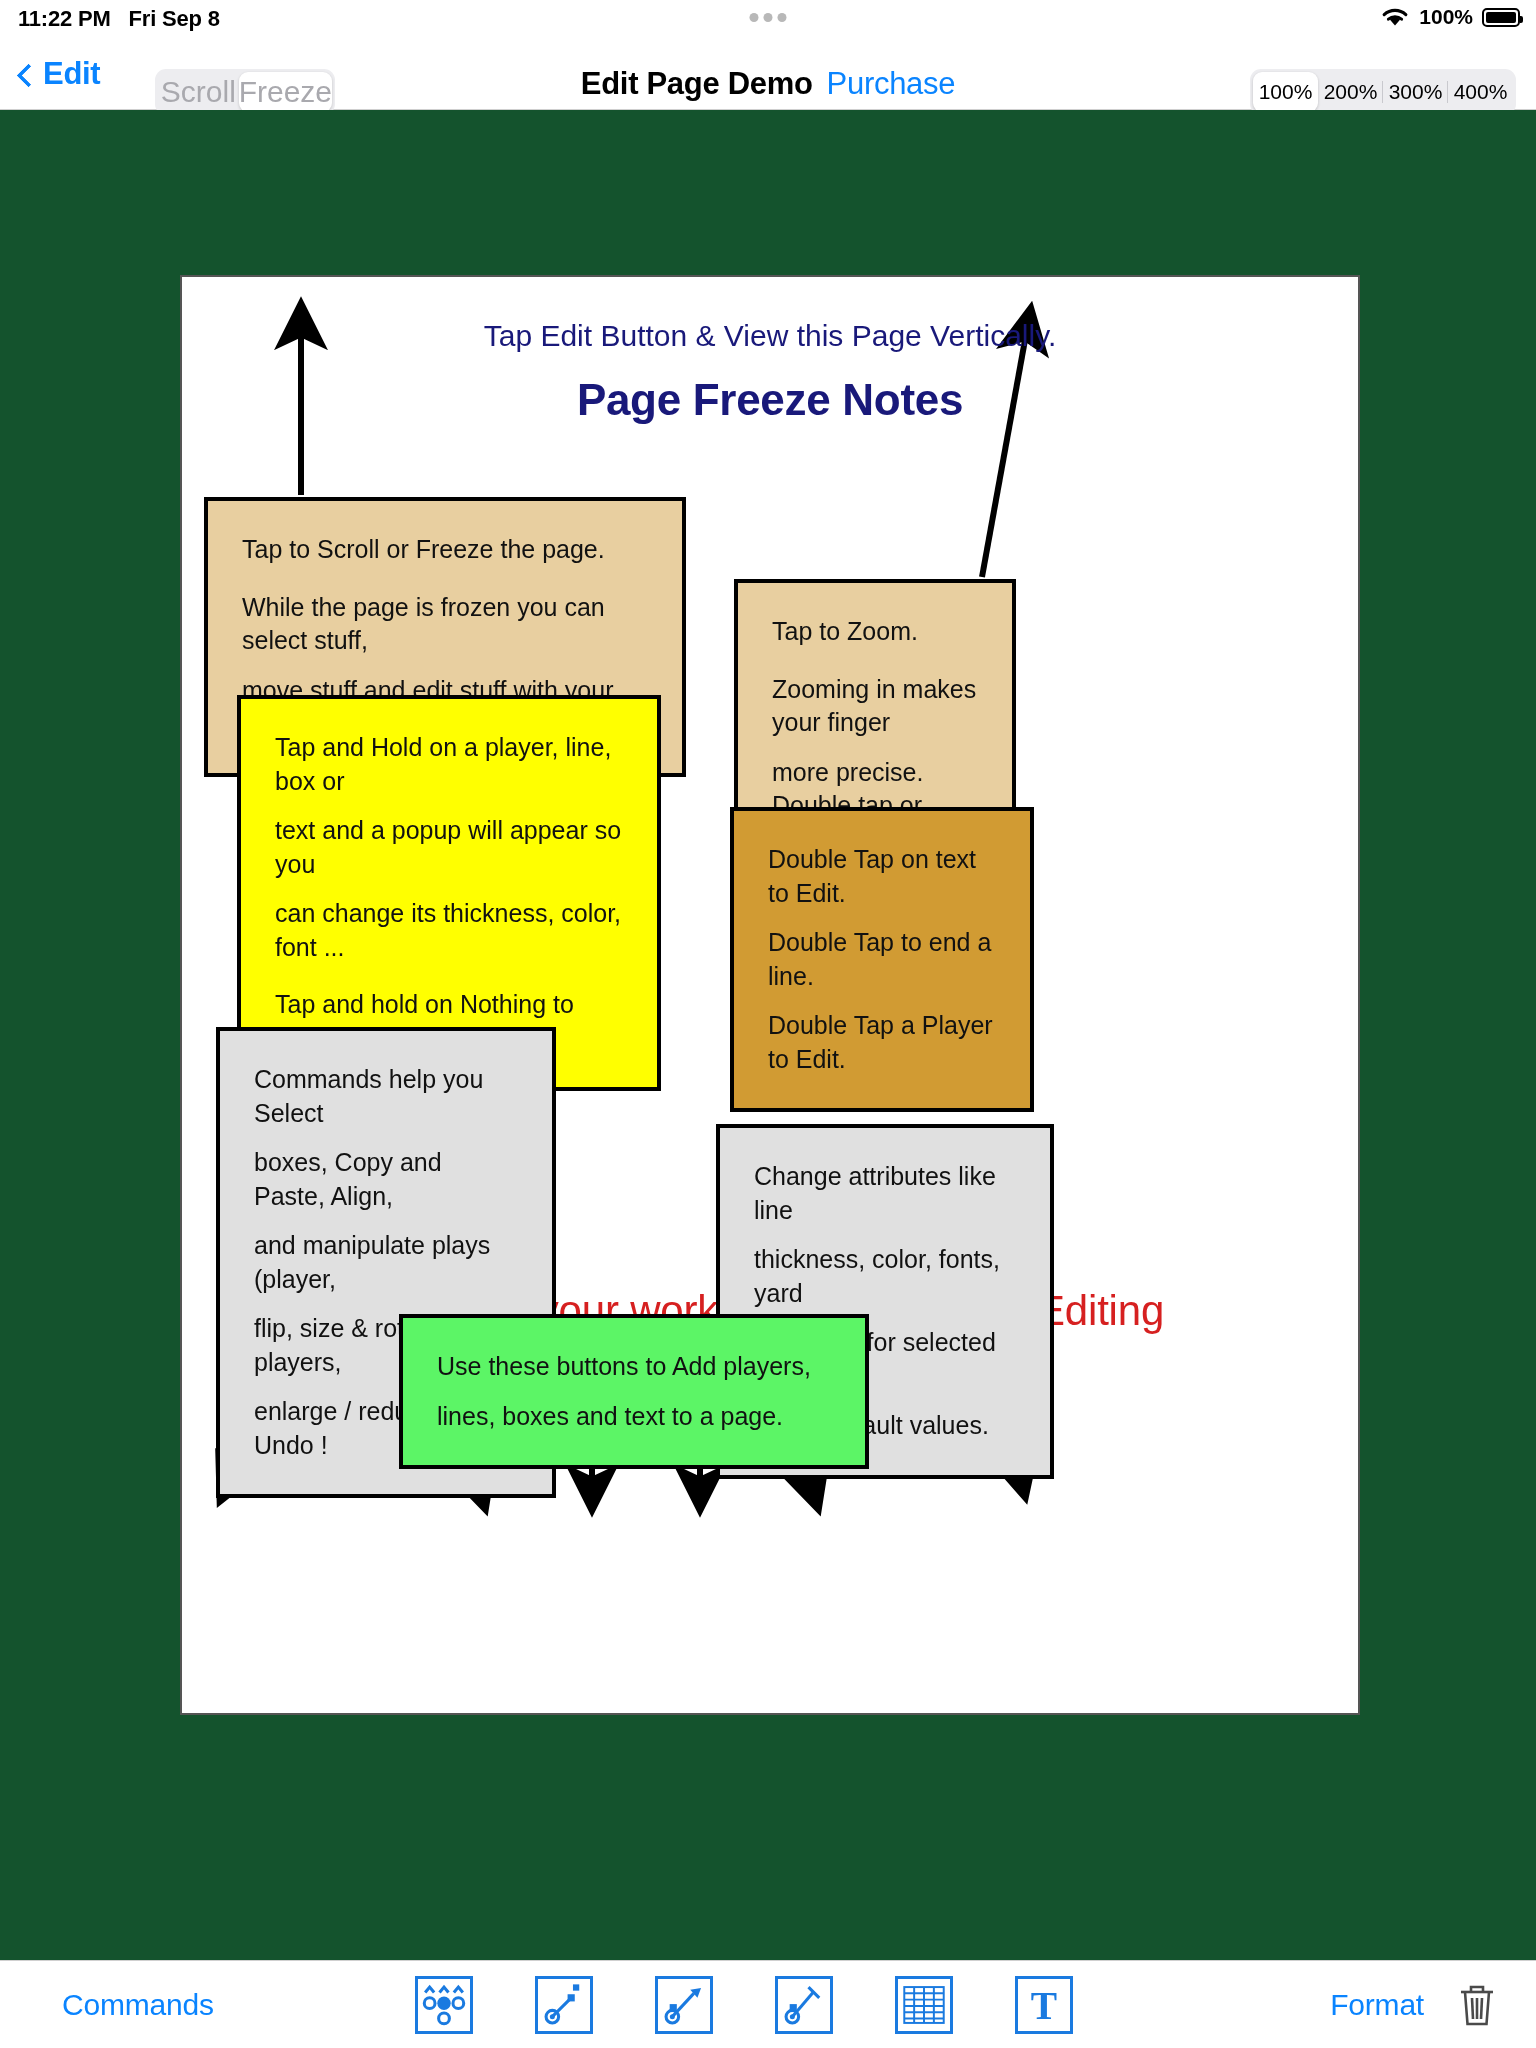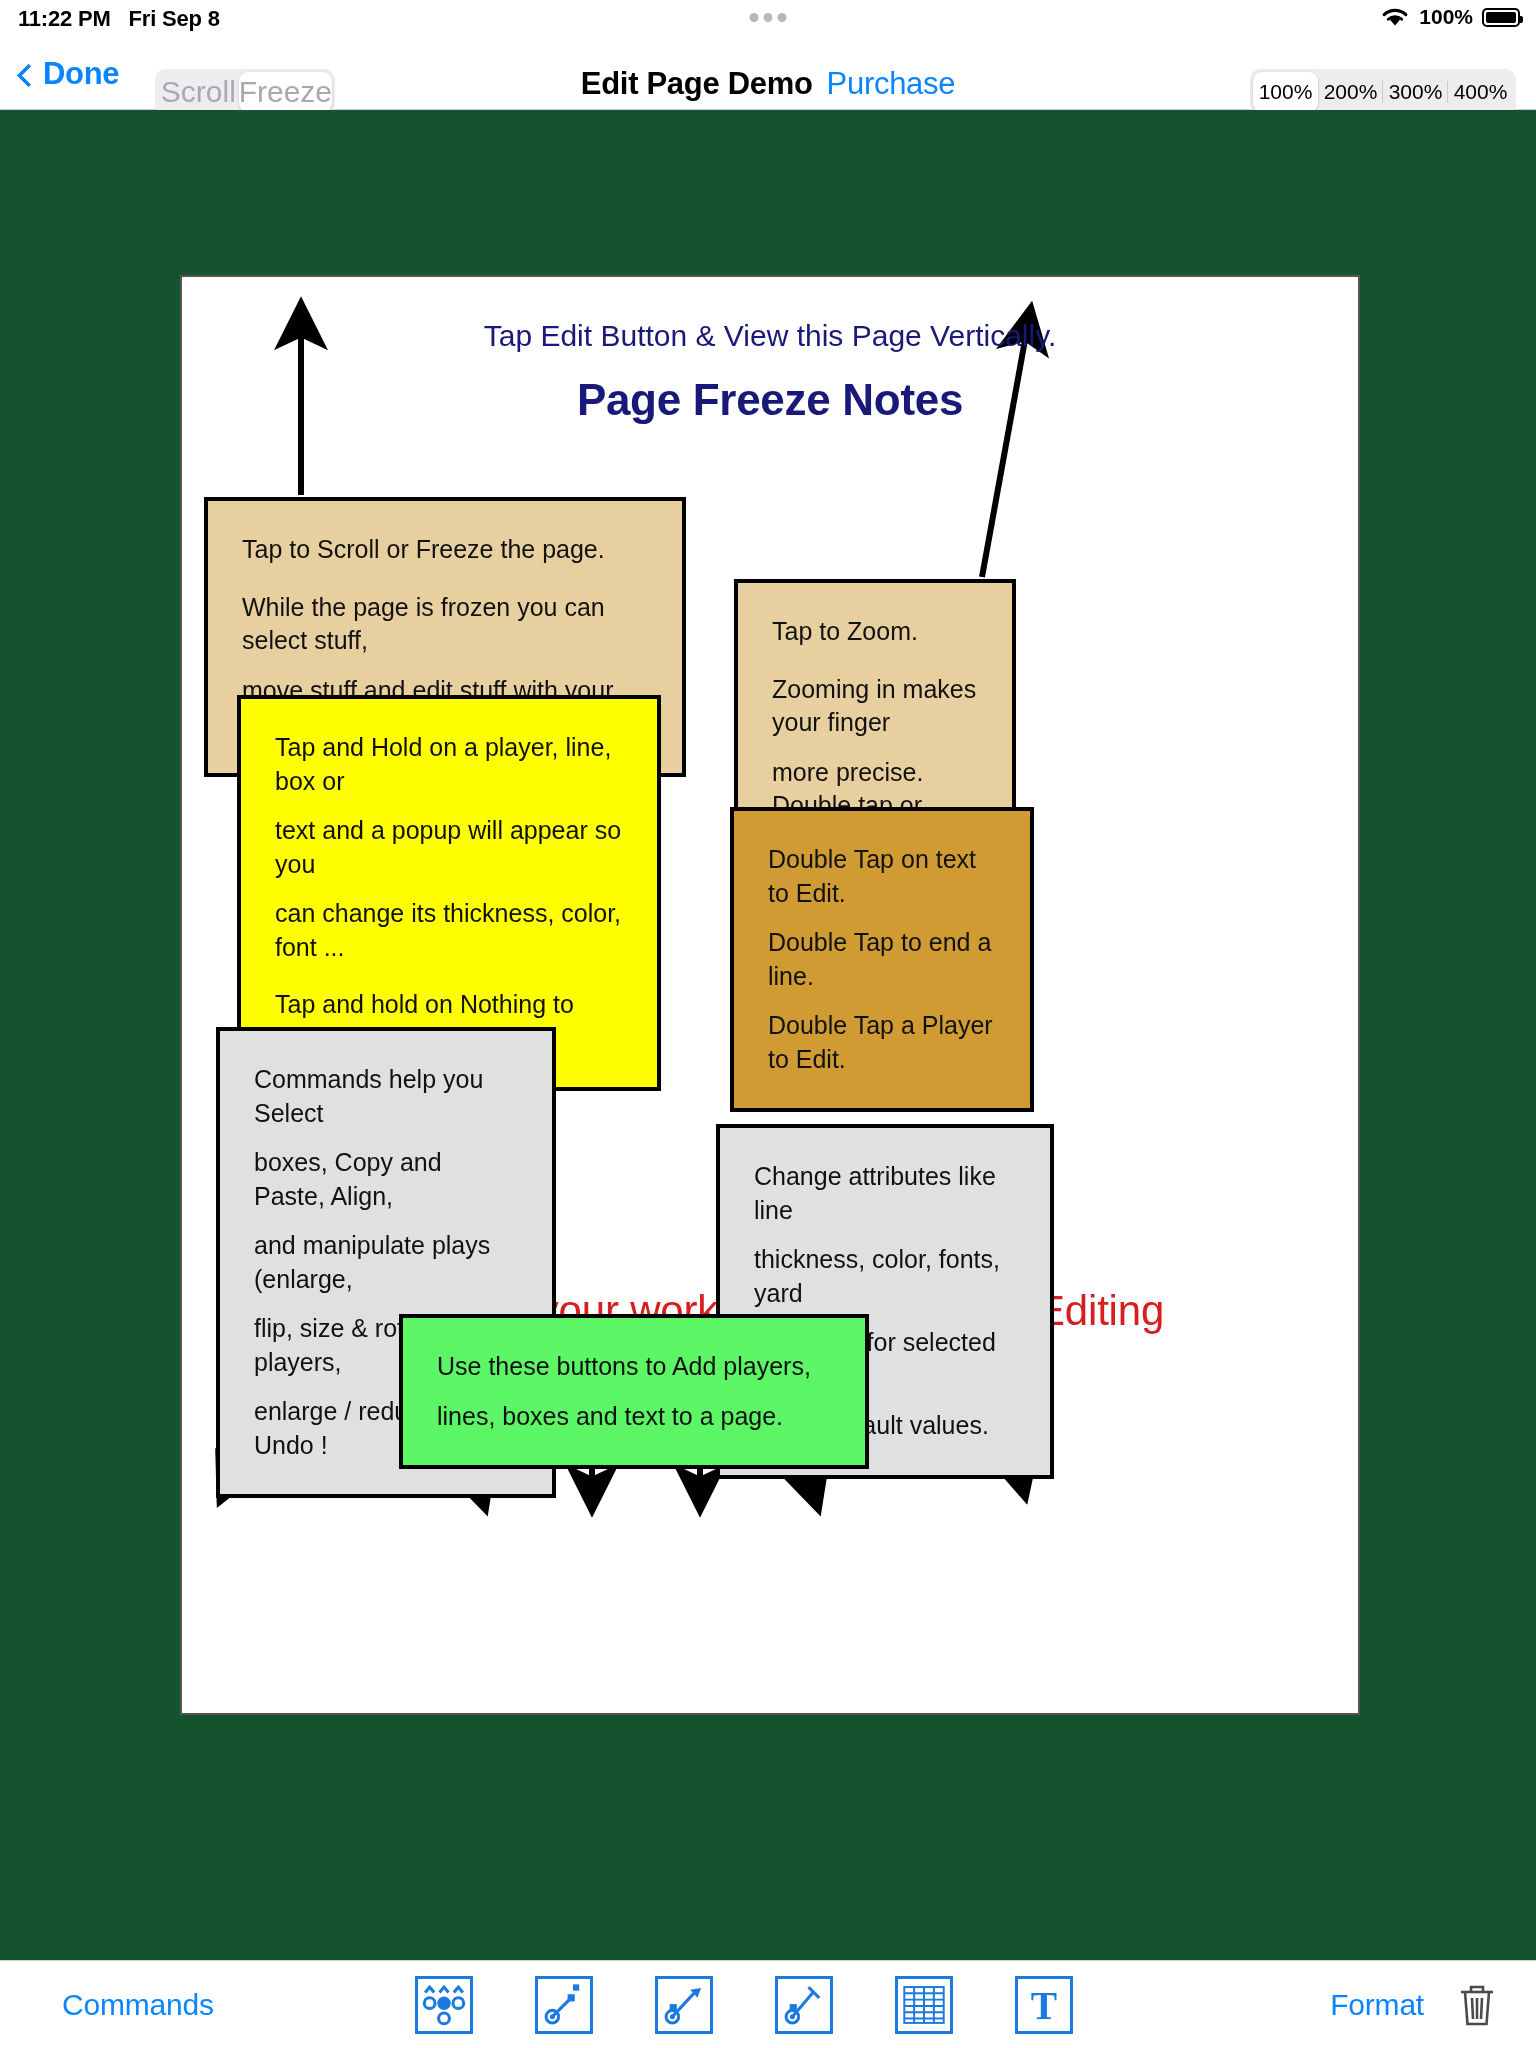--- a/index.html
+++ b/index.html
@@ -136,21 +136,21 @@
         <div class="batt-fill"></div>
           <div class="batt-nub"></div>
       </div>
     </div>
   </div>
 
   <div class="navbar">
 
     <div class="nav-back">
       <span class="chev"></span>
-      <span class="nav-back-label">Done</span>
+      <span class="nav-back-label">Edit</span>
     </div>
 
     <div class="seg seg-sf">
       <div class="seg-item">Scroll</div>
       <div class="seg-item on">Freeze</div>
     </div>
 
     <div class="nav-title">
       <span class="nav-title-main">Edit Page Demo</span>
       <span class="nav-title-link">Purchase</span>
@@ -213,21 +213,21 @@
         <p>Double Tap on text to Edit.</p>
         <p>Double Tap to end a line.</p>
         <p>Double Tap a Player to Edit.</p>
       </div>
 
       <div class="save-line">To Save your work, Purchase Page Editing</div>
 
       <div class="cbox grey box-cmd">
         <p>Commands help you Select</p>
         <p>boxes, Copy and Paste, Align,</p>
-        <p>and manipulate plays (enlarge,</p>
+        <p>and manipulate plays (player,</p>
         <p>flip, size &amp; rotate players,</p>
         <p>enlarge / reduce) and Undo !</p>
       </div>
 
       <div class="cbox grey box-attr">
         <p>Change attributes like line</p>
         <p>thickness, color, fonts, yard</p>
         <p>lines, etc. for selected objects</p>
         <p> or set Default values.</p>
       </div>

